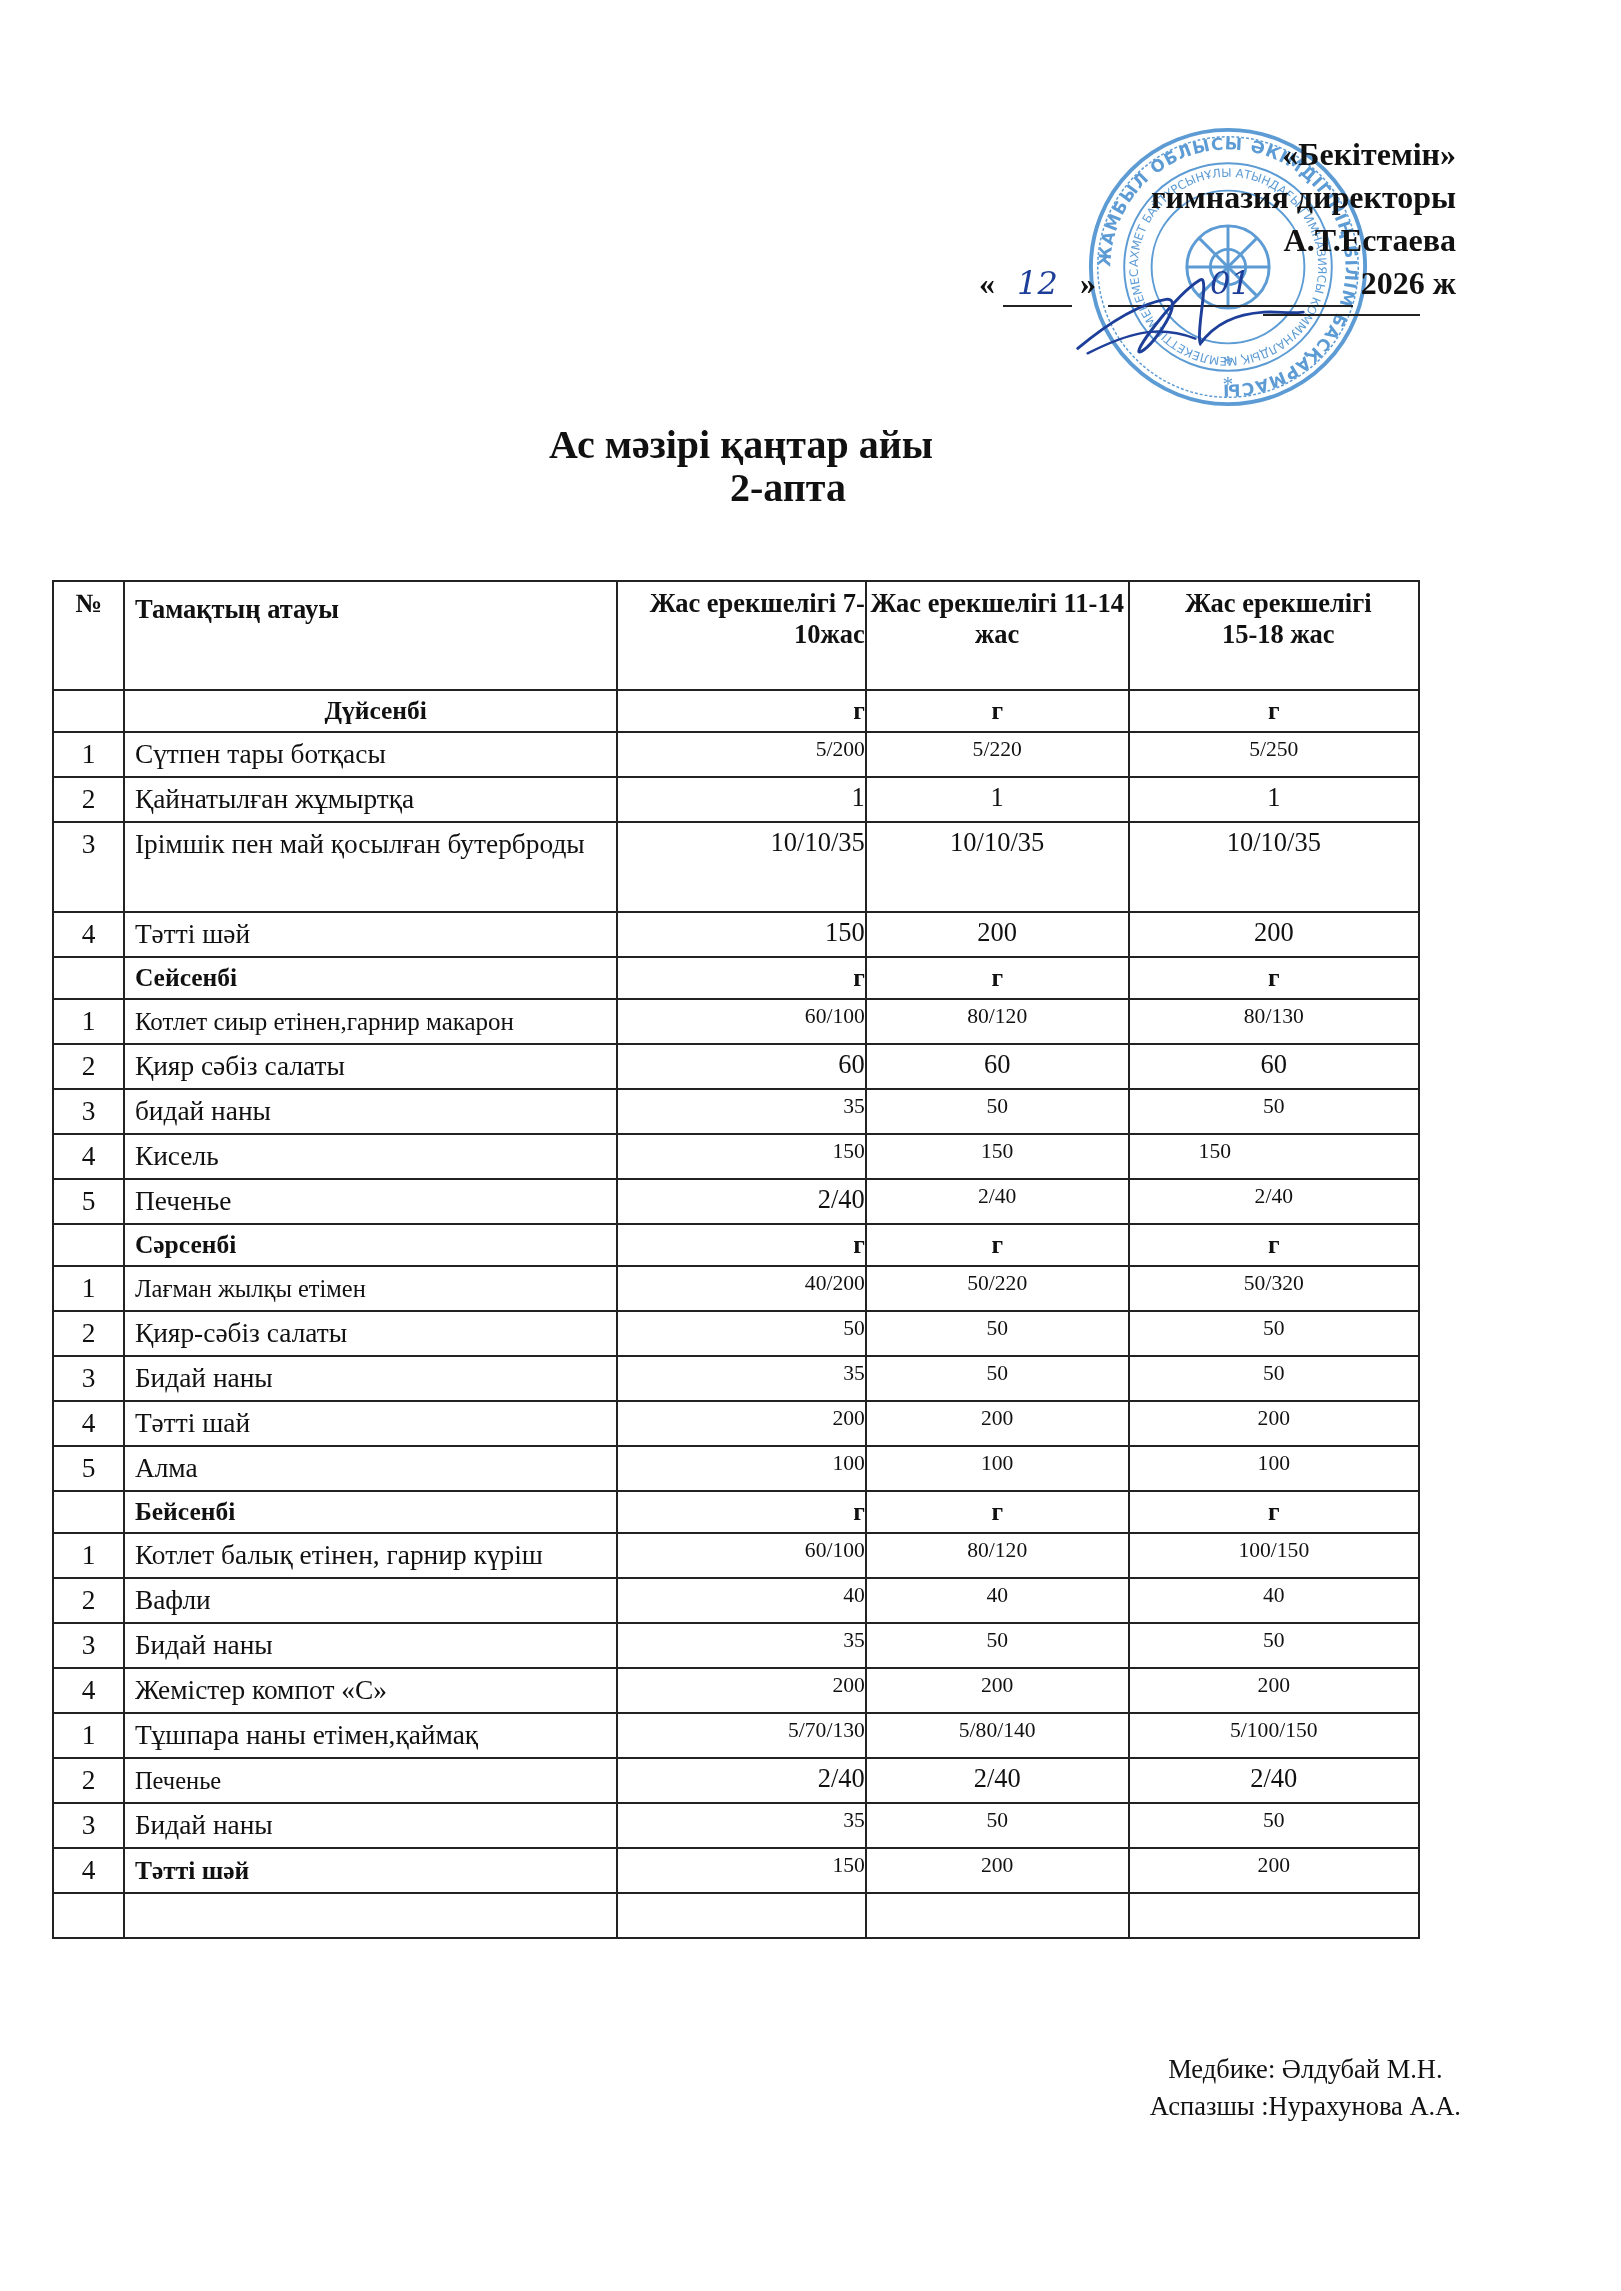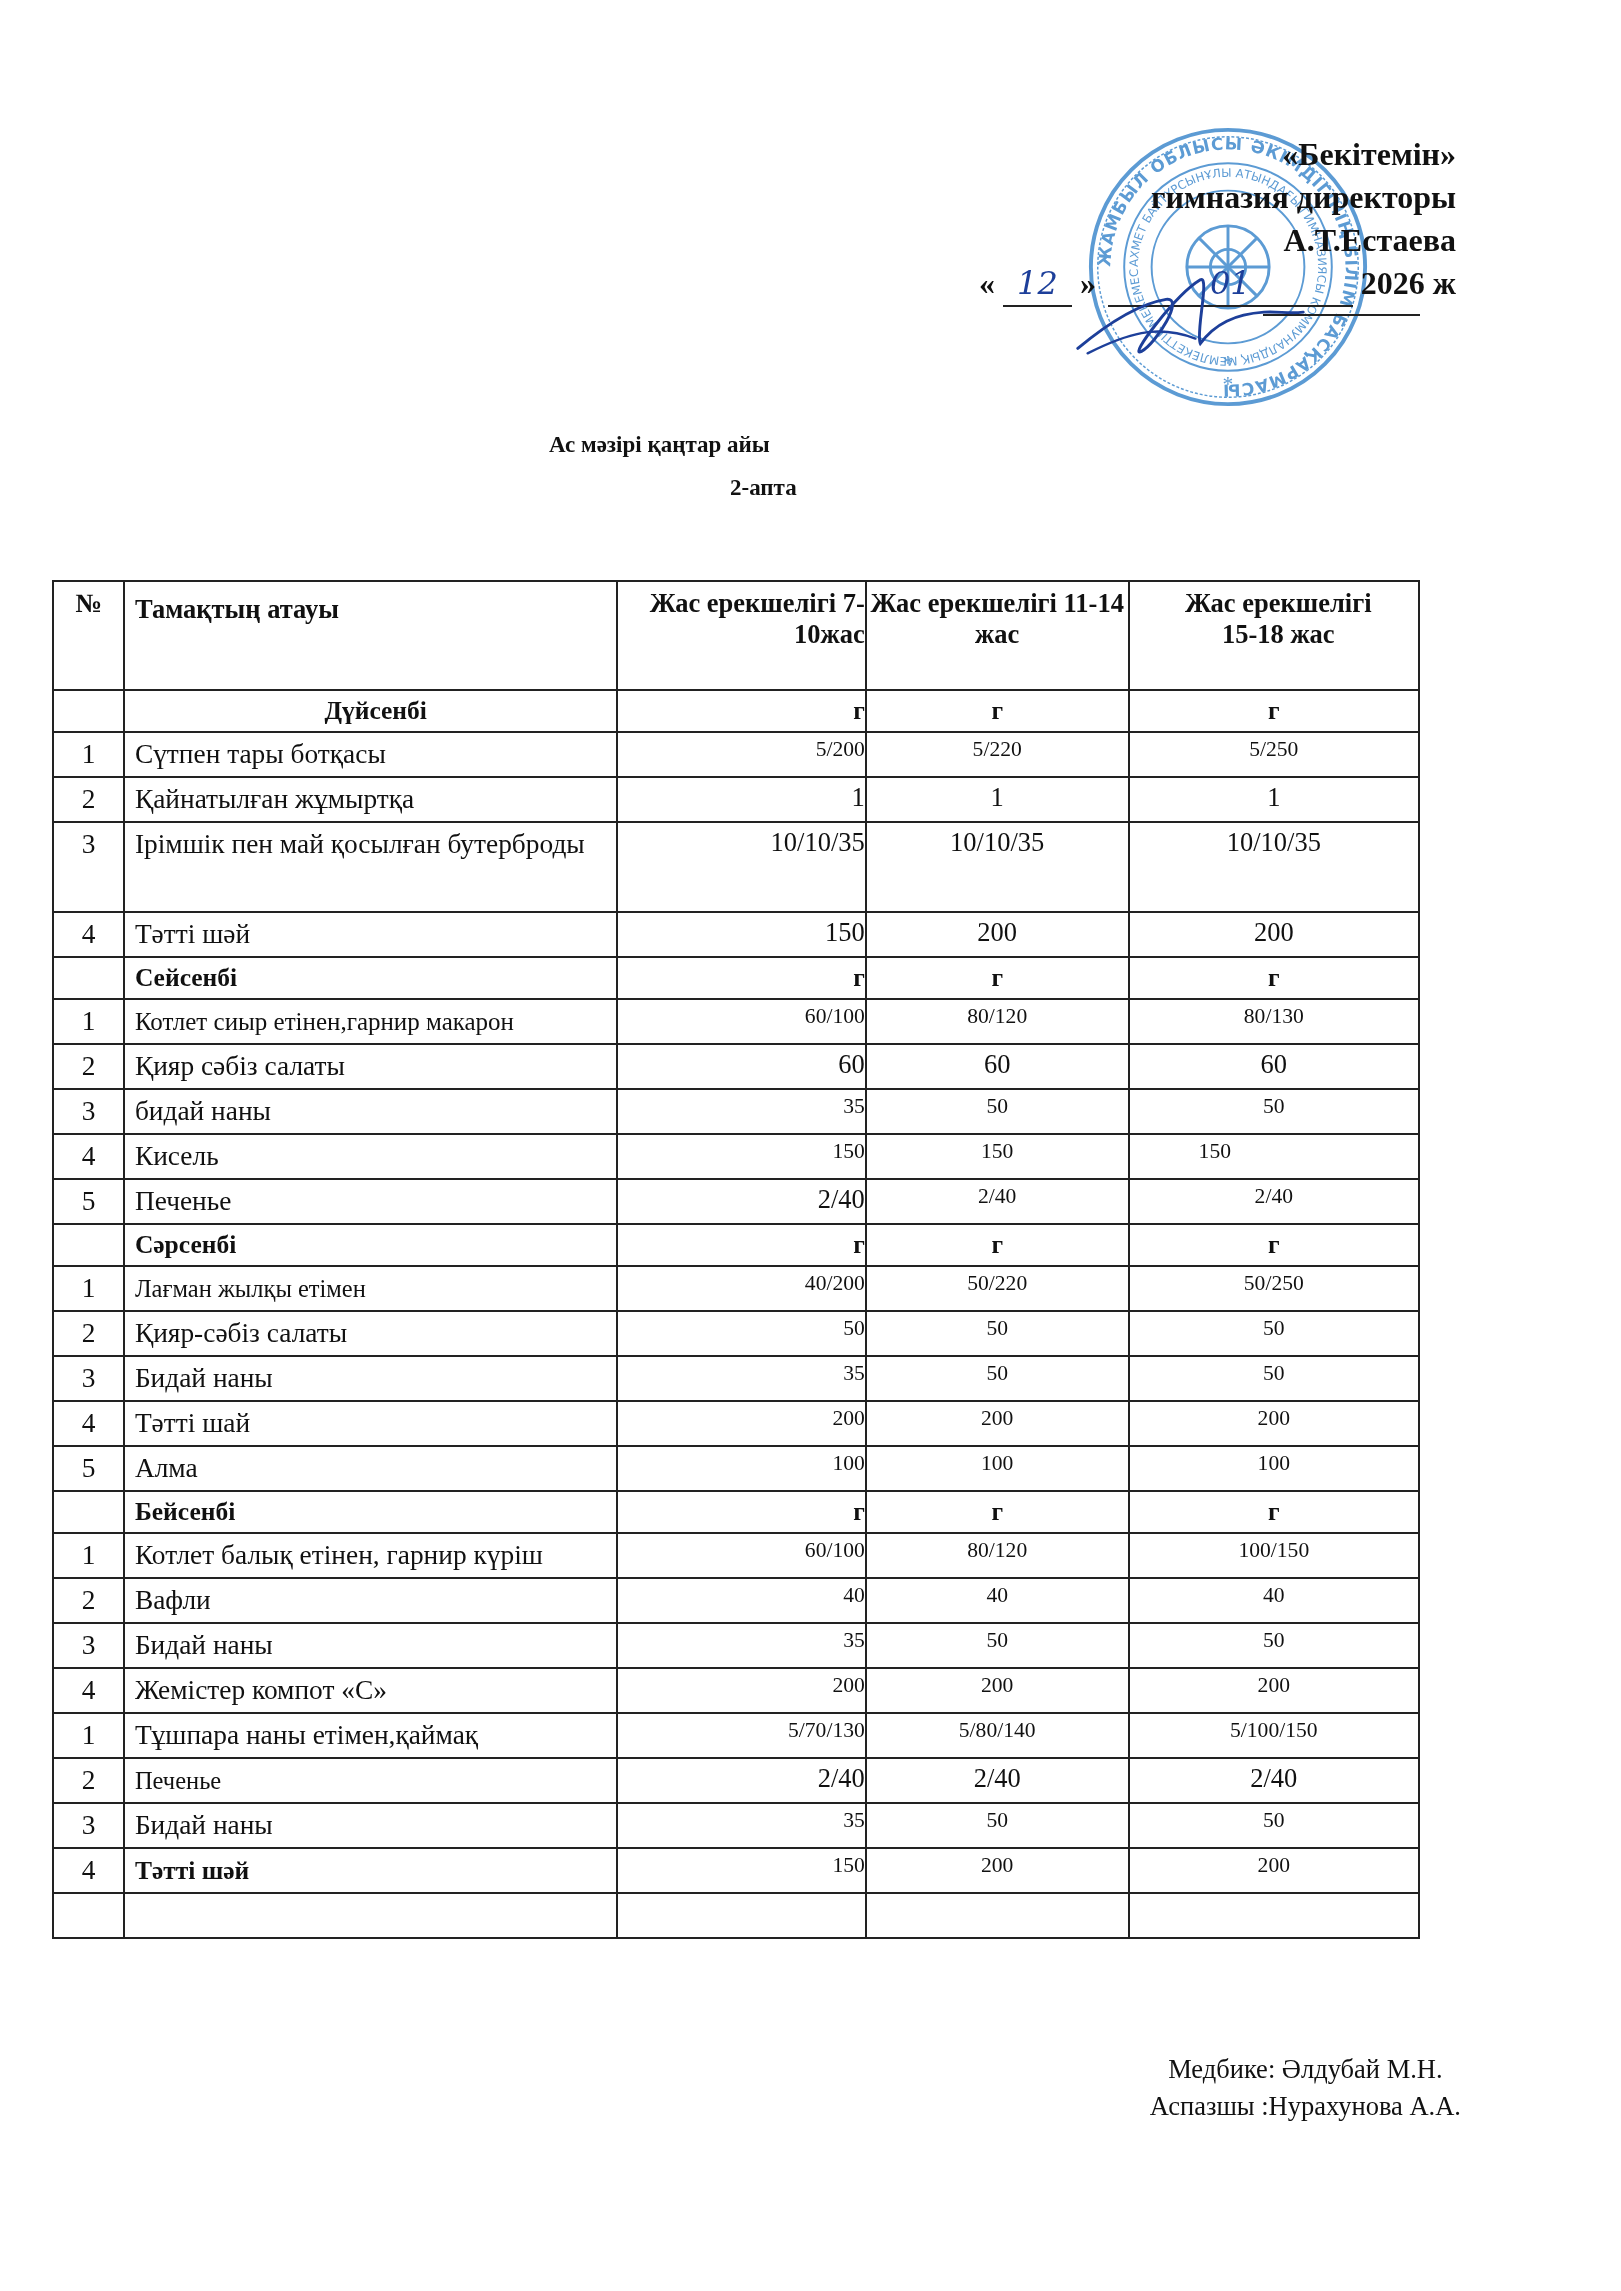--- a/index.html
+++ b/index.html
@@ -20,21 +20,21 @@
   .date-line .day { width:69px; }
   .date-line .month { width:245px; margin-left:3.9px; }
   .sign-line { position:absolute; right:201px; top:314px; width:157px; border-bottom:2px solid #222; z-index:2; }
   .stamp {
     position:absolute; left:1086px; top:125px; width:284px; height:284px; z-index:1;
     opacity:.78;
   }
   .signature { position:absolute; left:1068px; top:265px; width:245px; height:108px; z-index:3; }
   .title-block {
     position:absolute; left:0; width:1470px; top:423px; text-align:center;
-    font-weight:bold; font-size:23px; line-height:43px;
+    font-weight:bold; font-size:40px; line-height:43px;
   }
   .title-block .t1 { display:block; margin-left:0; padding-right:0; position:relative; left:0; }
   .title-block .t1 { text-align:left; padding-left:549px; }
   .title-block .t2 { display:block; text-align:left; padding-left:730px; }
   table.menu {
     position:absolute; left:52px; top:580px; width:1368px;
     border-collapse:collapse; font-size:27.4px;
   }
   table.menu td, table.menu th {
     border:2px solid #222; padding:0; vertical-align:top;
@@ -222,21 +222,21 @@
       <td class="c-name">Сәрсенбі</td>
       <td class="c-a">г</td>
       <td class="c-b">г</td>
       <td class="c-c">г</td>
     </tr>
     <tr class="item">
       <td class="c-num">1</td>
       <td class="c-name" style="font-size:24.5px">Лағман жылқы етімен</td>
       <td class="c-a val">40/200</td>
       <td class="c-b val">50/220</td>
-      <td class="c-c val">50/250</td>
+      <td class="c-c val">50/320</td>
     </tr>
     <tr class="item">
       <td class="c-num">2</td>
       <td class="c-name">Қияр-сәбіз салаты</td>
       <td class="c-a val">50</td>
       <td class="c-b val">50</td>
       <td class="c-c val">50</td>
     </tr>
     <tr class="item">
       <td class="c-num">3</td>

